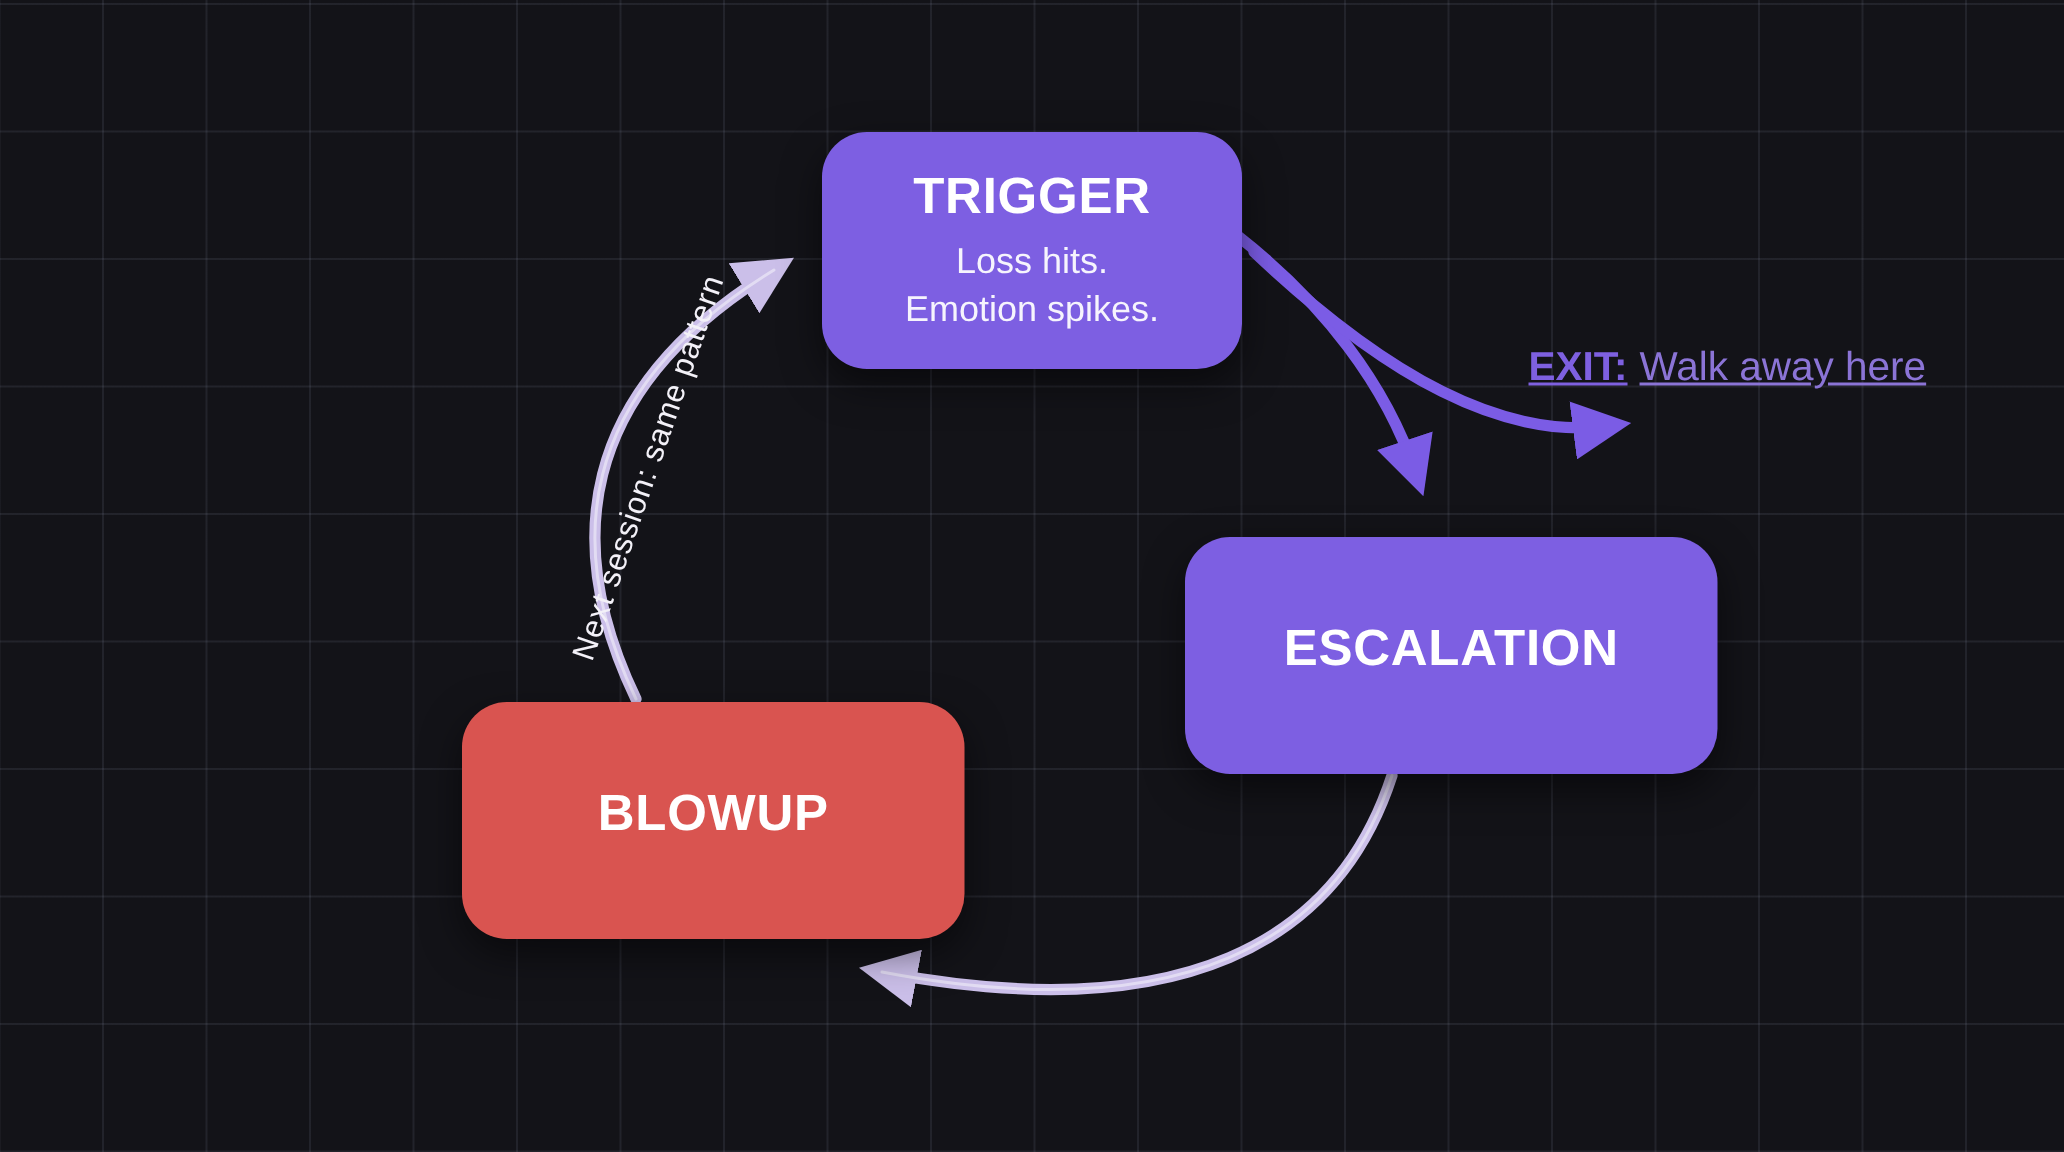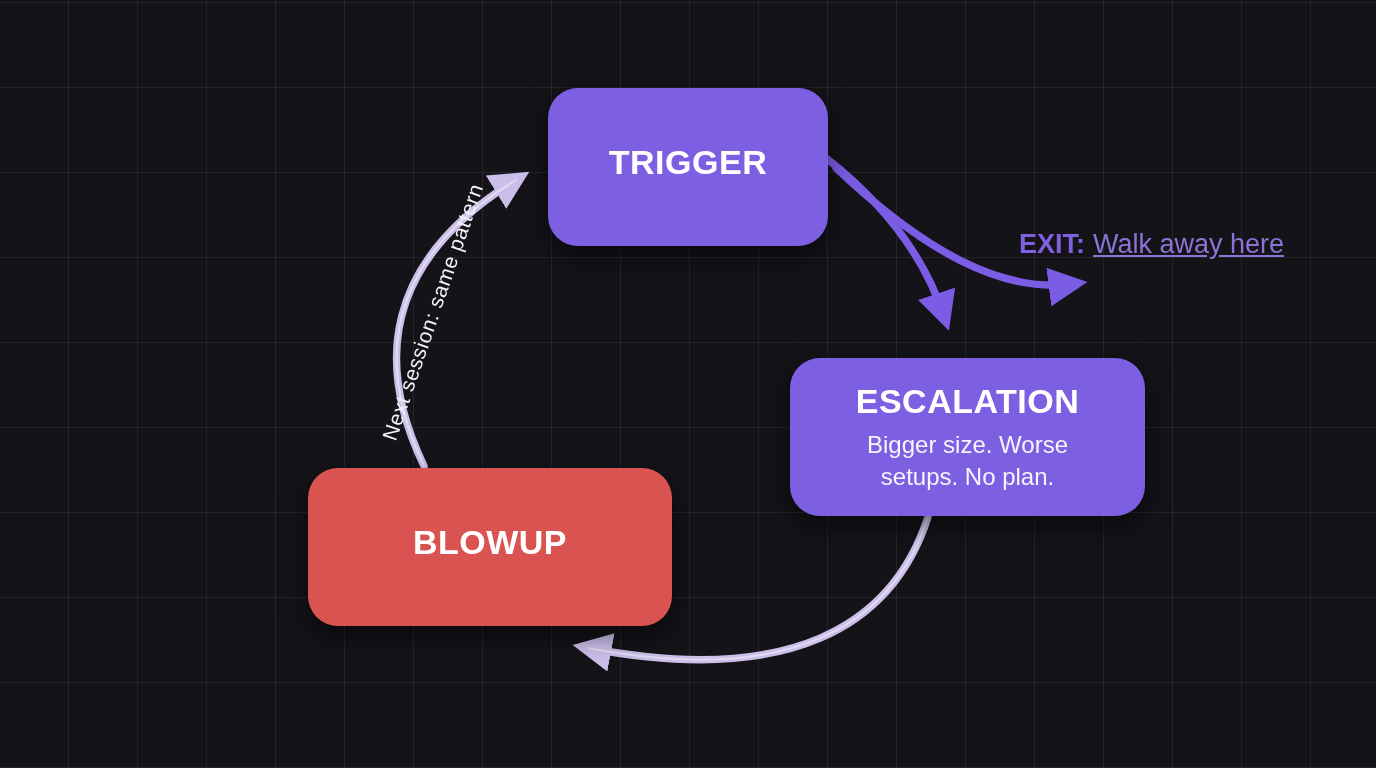--- a/index.html
+++ b/index.html
@@ -50,32 +50,33 @@
   }
   .node-sub {
     font-size: 24px;
     font-weight: 400;
     color: rgba(255,255,255,0.93);
     line-height: 1.32;
     white-space: pre-line;
   }
   #node-trigger    { left: 548px; top:  88px; width: 280px; height: 158px; }
   #node-escalation { left: 790px; top: 358px; width: 355px; height: 158px; }
-  #node-blowup     { left: 308px; top: 468px; width: 364px; height: 158px; }
+  #node-blowup     { left: 308px; top: 468px; width: 335px; height: 158px; }
 
   .exit-label {
     position: absolute;
     left: 1019px;
     top: 229px;
     font-size: 27px;
     white-space: nowrap;
   }
   .exit-label .exit-bold {
     font-weight: 700;
     color: #7e60e0;
+    text-decoration: underline;
   }
   .exit-label .exit-rest {
     font-weight: 400;
     color: #8b74d6;
     margin-left: 8px;
     text-decoration: underline;
   }
   .loop-label {
     position: absolute;
     left: 433px;
@@ -109,26 +110,26 @@
 
     <path d="M 928 517 C 892 628, 788 686, 588 648" fill="none" stroke="#cbbfe9" stroke-width="7.5" stroke-linecap="round" marker-end="url(#headLavender)"></path>
     <path d="M 928 517 C 892 628, 788 686, 588 648" fill="none" stroke="rgba(255,255,255,0.45)" stroke-width="2" stroke-linecap="round"></path>
 
     <path d="M 424 466 C 376 366, 382 262, 516 180" fill="none" stroke="#cbbfe9" stroke-width="7.5" stroke-linecap="round" marker-end="url(#headLavender)"></path>
     <path d="M 424 466 C 376 366, 382 262, 516 180" fill="none" stroke="rgba(255,255,255,0.45)" stroke-width="2" stroke-linecap="round"></path>
   </svg>
 
   <div class="node node-purple" id="node-trigger">
     <div class="node-title">TRIGGER</div>
+    <div class="node-sub">Loss hits.
+Emotion spikes.</div>
   </div>
 
   <div class="node node-purple" id="node-escalation">
     <div class="node-title">ESCALATION</div>
-    <div class="node-sub">Bigger size. Worse
-setups. No plan.</div>
   </div>
 
   <div class="node node-red" id="node-blowup">
     <div class="node-title">BLOWUP</div>
   </div>
 
   <div class="exit-label">
     <span class="exit-bold">EXIT:</span><span class="exit-rest">Walk away here</span>
   </div>
 

